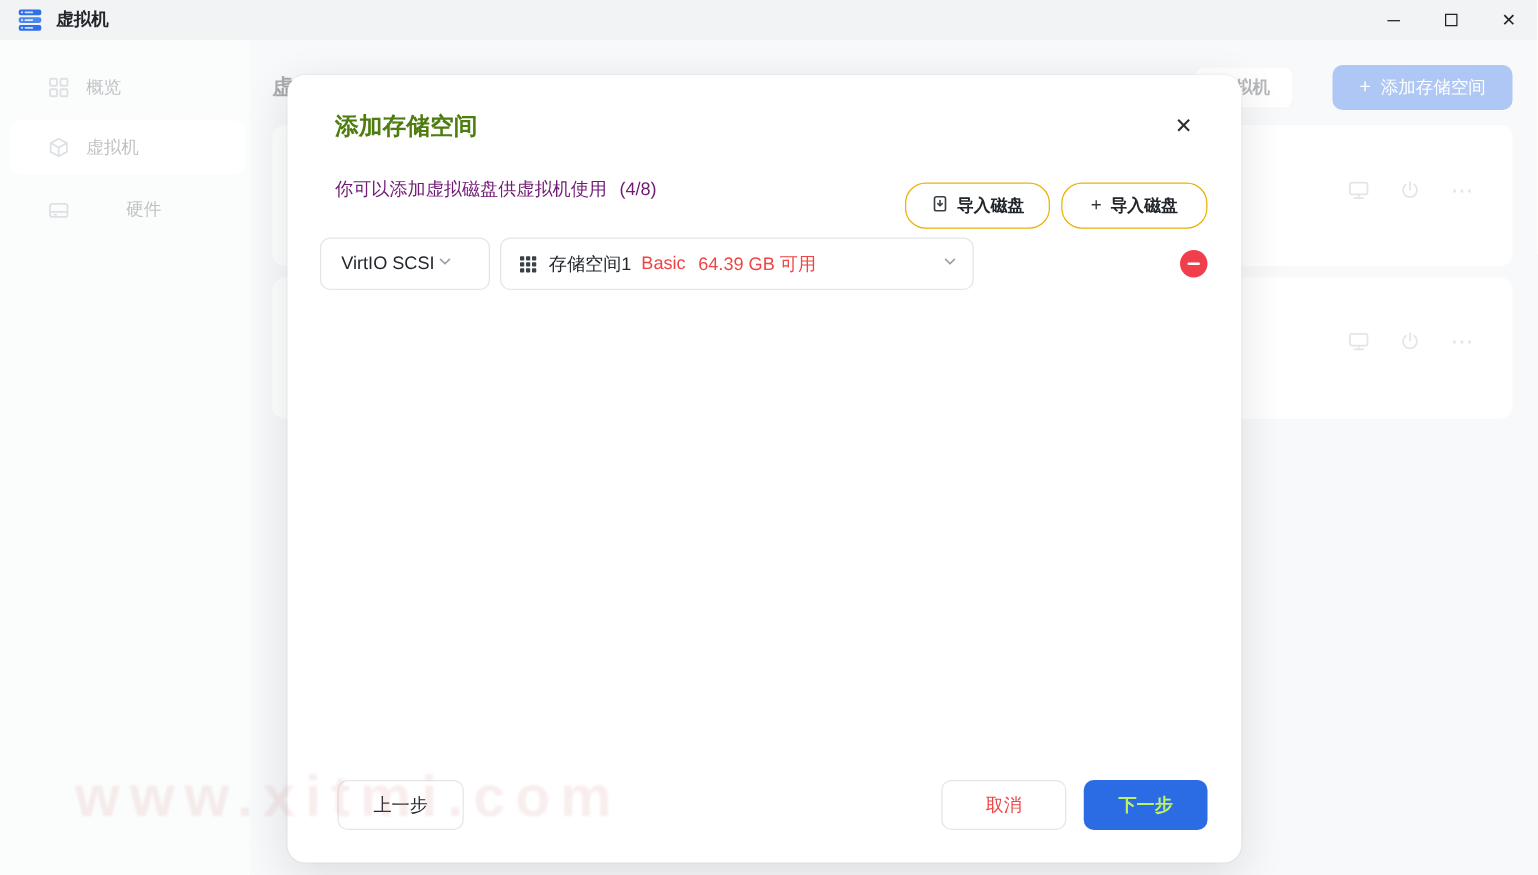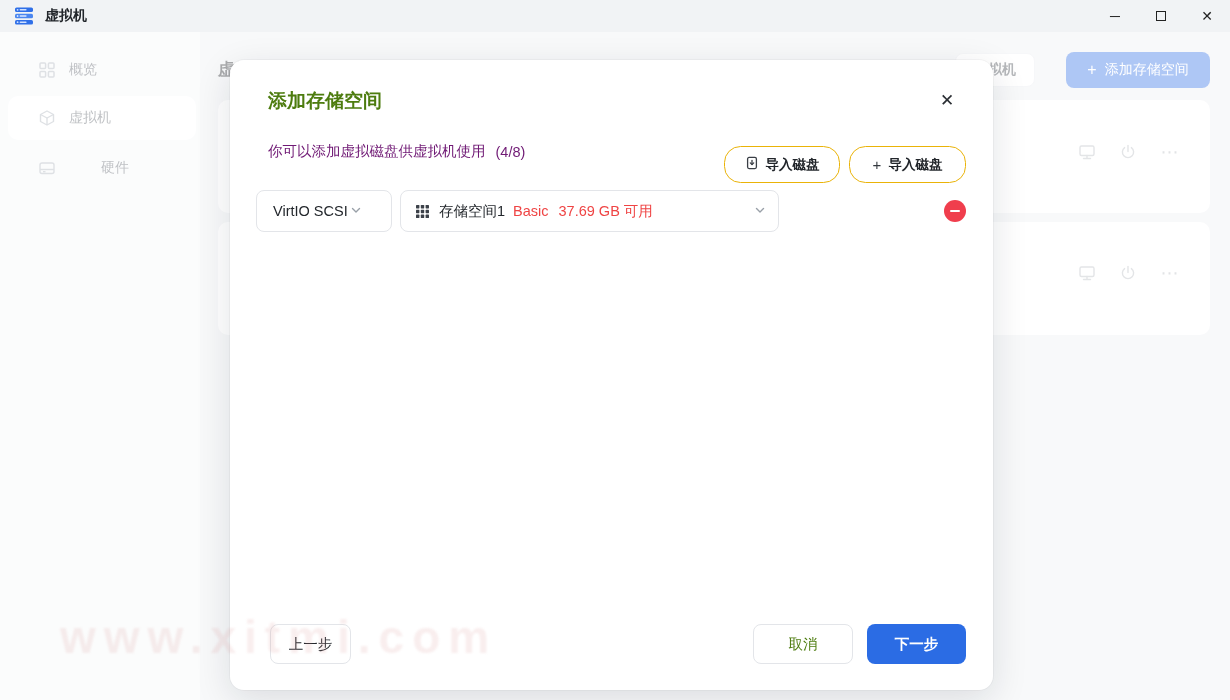--- a/index.html
+++ b/index.html
@@ -56,23 +56,23 @@
   .storage-ico { width:15px; height:15px; margin-right:9px; flex:none; }
   .muted { color:#ef4444; }
   .st-name { margin-right:8px; }
   .st-type { margin-right:10px; }
   .size-input { width:52px; border:none; outline:none; font-size:14.5px; color:#23272c; font-family:"Liberation Sans", sans-serif; background:transparent; }
   .size-unit { margin-right:8px; color:#23272c; }
   .remove-btn { position:absolute; left:714px; top:140px; width:22px; height:22px; border-radius:50%; background:#f03e4d; display:flex; align-items:center; justify-content:center; cursor:default; }
   .remove-bar { width:10px; height:2.6px; border-radius:2px; background:#fff; }
 
   .foot-btn { position:absolute; top:564px; height:40px; border-radius:8px; display:flex; align-items:center; justify-content:center; font-size:14.5px; cursor:default; }
-  .btn-prev { left:40px; width:81px; background:#fff; border:1px solid #e3e5e9; color:#23272c; }
-  .btn-cancel { left:523px; width:100px; background:#fff; border:1px solid #e3e5e9; color:#4d7c0f; }
-  .btn-next { left:637px; width:99px; background:#2b6ce4; color:#ffffff; font-weight:600; }
+  .btn-prev { left:40px; width:101px; background:#fff; border:1px solid #e3e5e9; color:#23272c; }
+  .btn-cancel { left:523px; width:100px; background:#fff; border:1px solid #e3e5e9; color:#ef4444; }
+  .btn-next { left:637px; width:99px; background:#2b6ce4; color:#bef264; font-weight:600; }
 
   
   .watermark { position:absolute; left:60px; top:610px; z-index:20; font-size:46px; font-weight:800; letter-spacing:8px; color:rgba(216,150,150,.16); filter:blur(1px); pointer-events:none; white-space:nowrap; }
 </style>
 </head>
 <body>
 
 <div class="stage">
 
   <div class="app-body">
@@ -240,21 +240,21 @@
               <rect x="5.8" y="5.8" width="3.4" height="3.4" rx="0.6"></rect>
               <rect x="10.6" y="5.8" width="3.4" height="3.4" rx="0.6"></rect>
               <rect x="1" y="10.6" width="3.4" height="3.4" rx="0.6"></rect>
               <rect x="5.8" y="10.6" width="3.4" height="3.4" rx="0.6"></rect>
               <rect x="10.6" y="10.6" width="3.4" height="3.4" rx="0.6"></rect>
             </g>
           </svg>
       </span>
       <span class="st-name">存储空间1</span>
       <span class="muted st-type">Basic</span>
-      <span class="muted">37.69 GB 可用</span>
+      <span class="muted">64.39 GB 可用</span>
       <span class="grow"></span>
       <span class="chev">
         <svg width="12" height="12" viewBox="0 0 12 12">
             <path d="M2.5 4.5 L6 8 L9.5 4.5" fill="none" stroke="#99a0a8" stroke-width="1.4" stroke-linecap="round" stroke-linejoin="round"></path>
           </svg>
       </span>
     </div>
 
 
     <div class="remove-btn">

